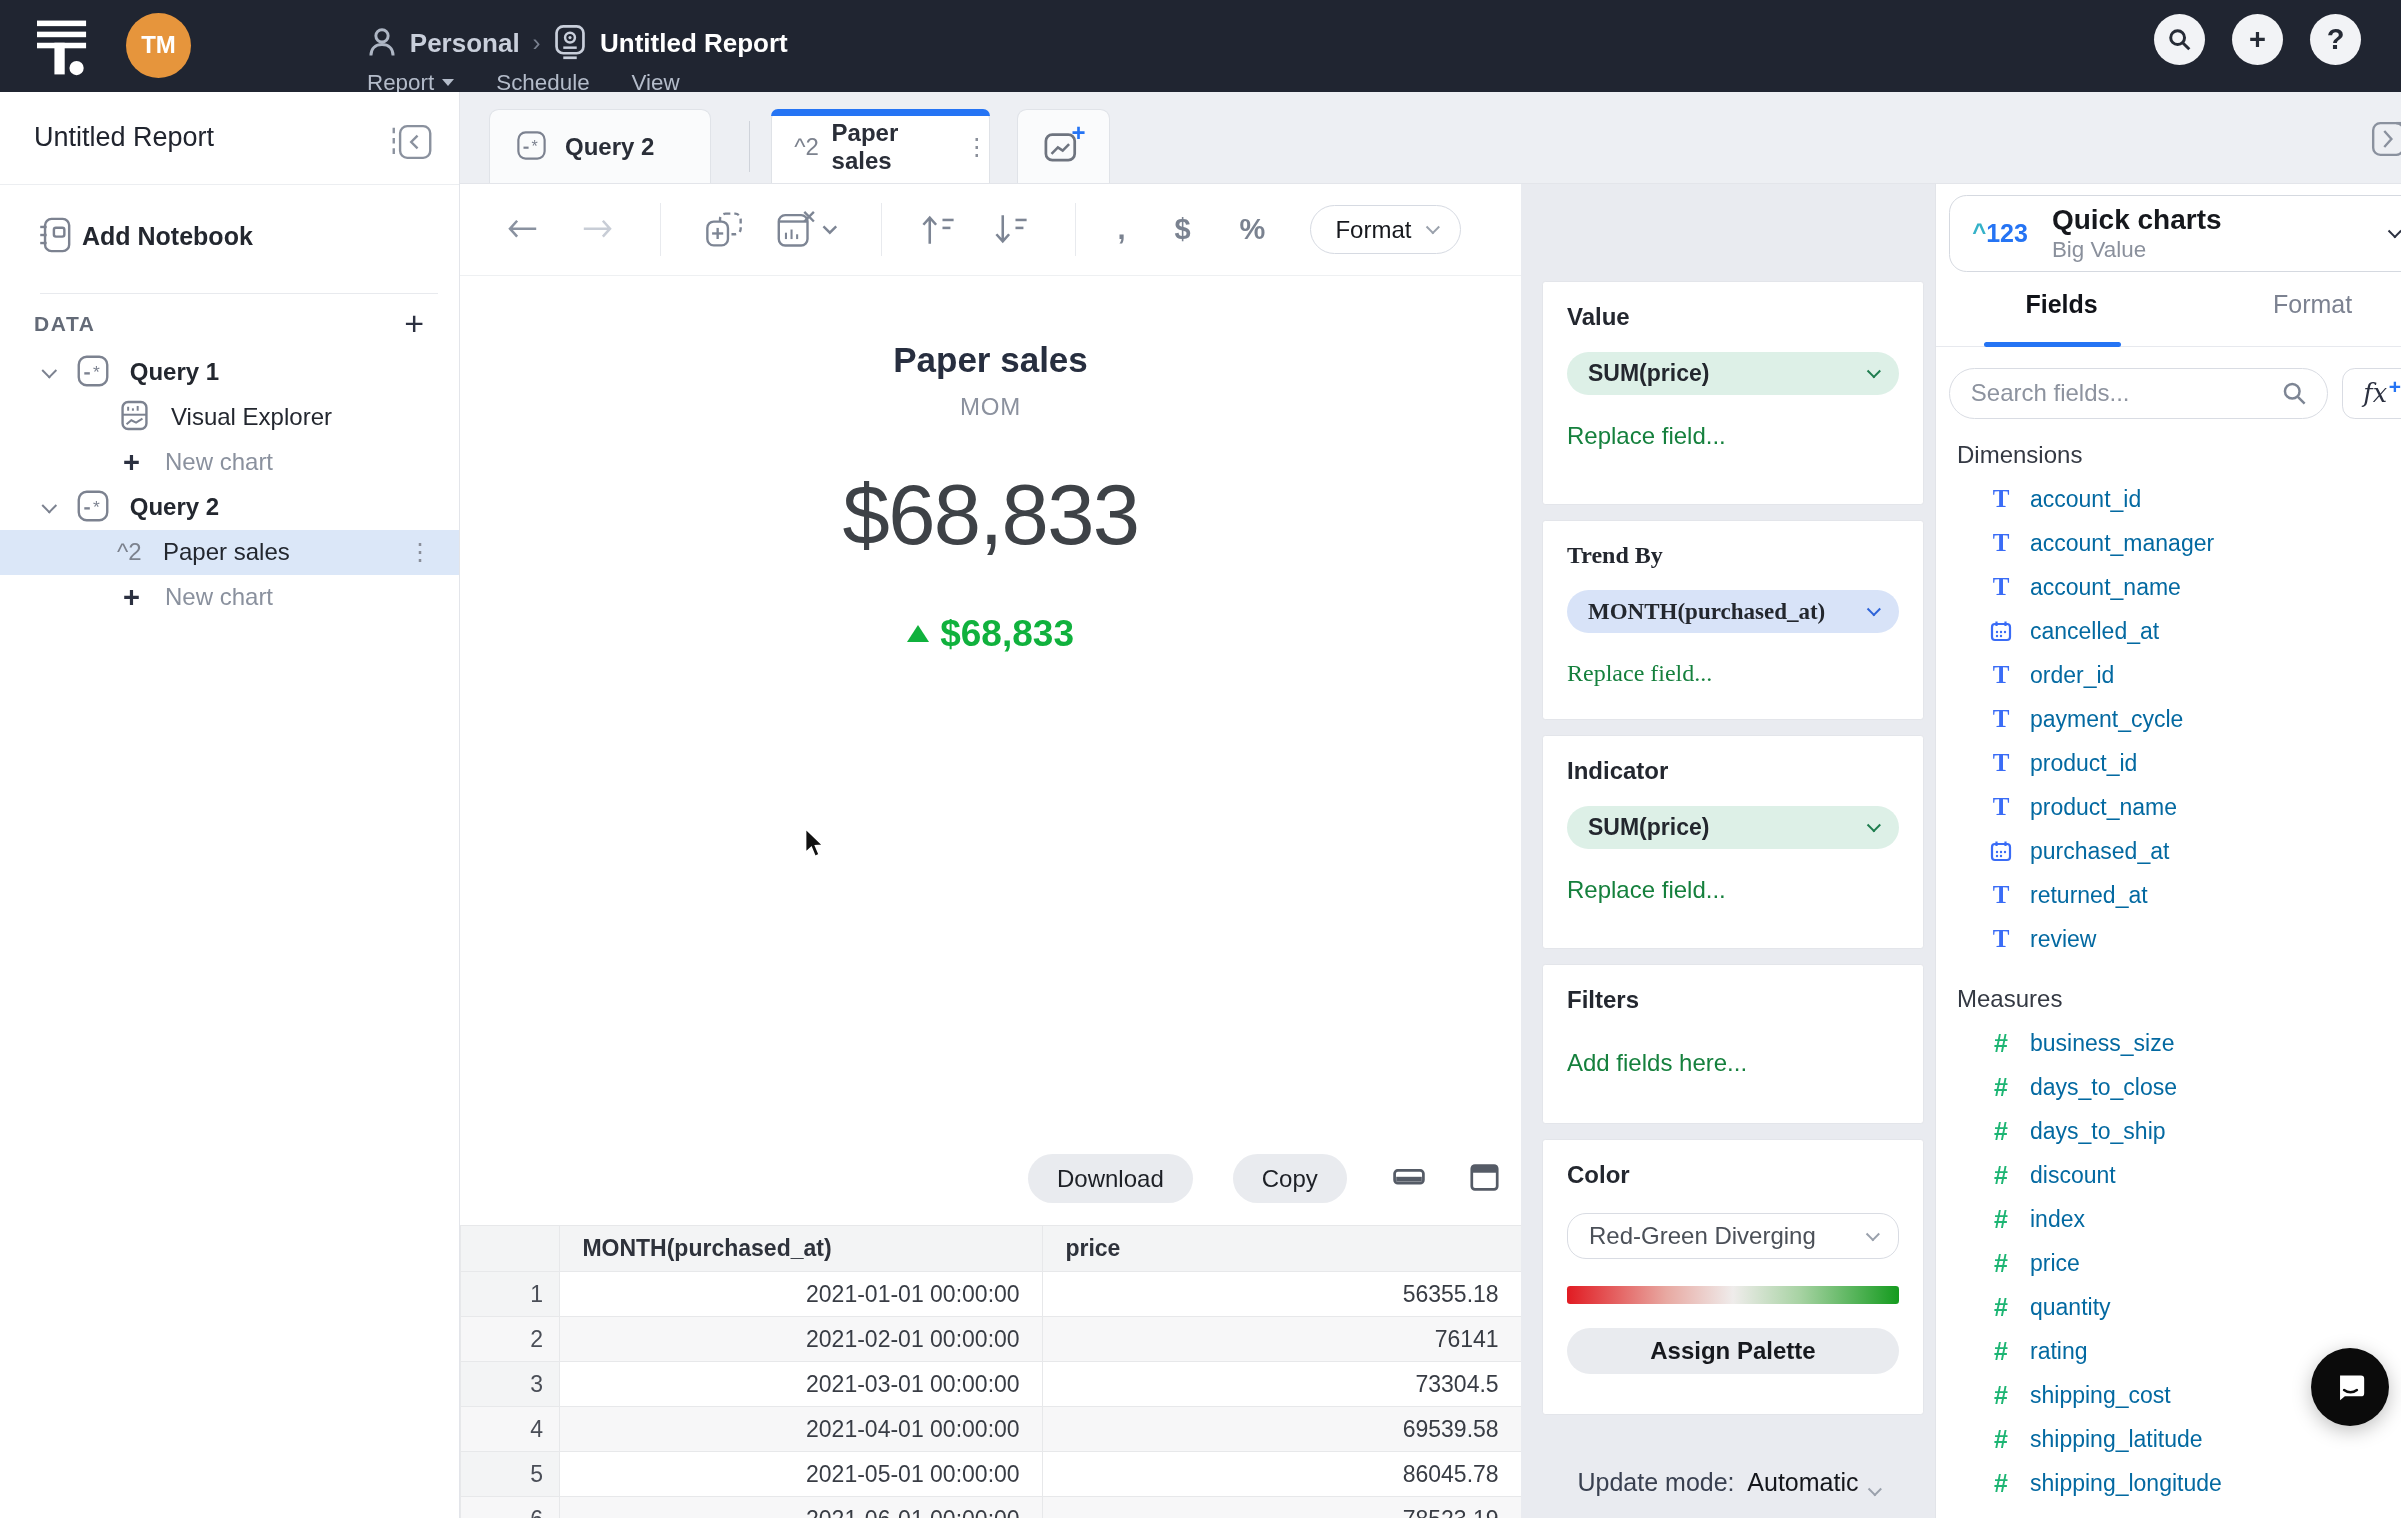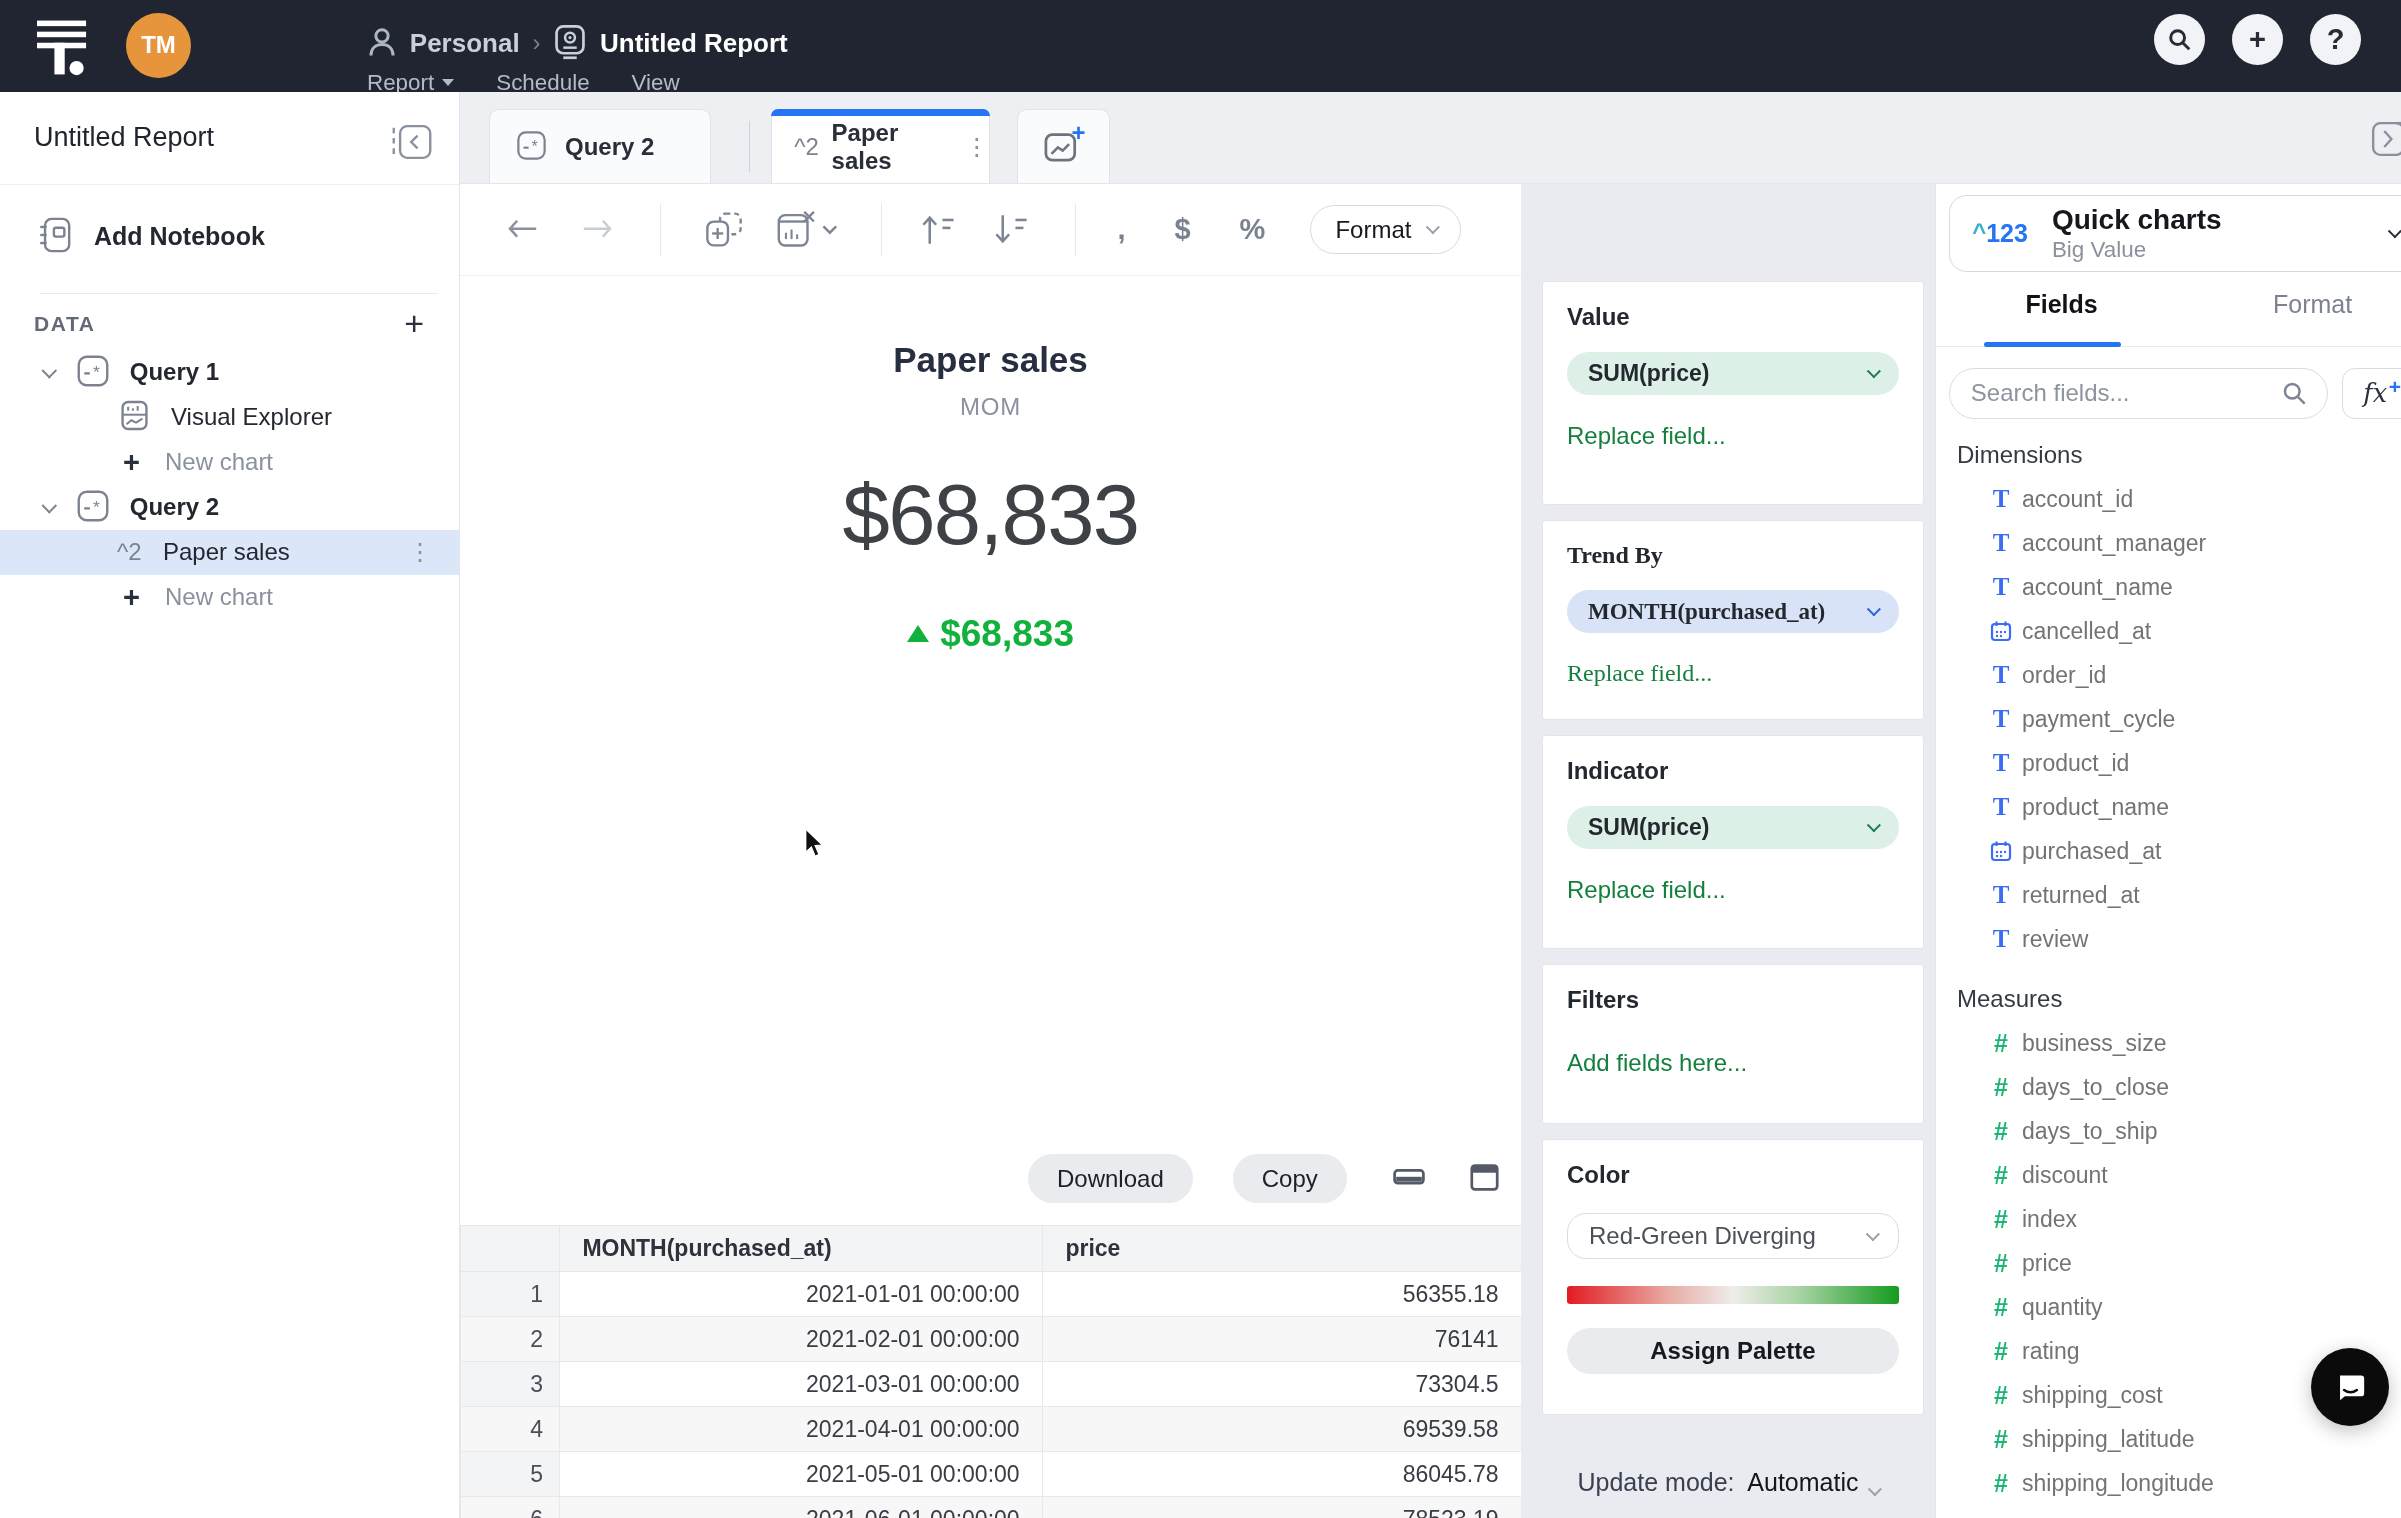--- a/index.html
+++ b/index.html
@@ -26,21 +26,21 @@
                 display:flex; align-items:center; justify-content:center; font-size:29px; font-weight:700; cursor:pointer; }
 
   
   .app { display:flex; width:100%; height:1427px; }
 
   
   .sidebar { width:460px; min-width:460px; background:#fff; border-right:0.8px solid #e3e5ea; position:relative; }
   .sb-head { height:93px; border-bottom:0.8px solid #eceef1; position:relative; }
   .sb-title { position:absolute; left:34px; top:30px; font-size:27px; font-weight:500; color:#20242e; }
   .sb-collapse { position:absolute; right:24px; top:29px; cursor:pointer; }
-  .sb-addnb { display:flex; align-items:center; gap:20px; margin:29px 0 0 37px; cursor:pointer; }
+  .sb-addnb { display:flex; align-items:center; gap:8px; margin:29px 0 0 37px; cursor:pointer; }
   .sb-addnb-label { font-size:25px; font-weight:700; color:#23272f; }
   .sb-divider { height:0.8px; background:#e8eaee; margin:34px 21px 0 40px; }
   .sb-data-row { display:flex; align-items:center; justify-content:space-between; margin:17.6px 35px 0 34px; }
   .sb-data-label { font-size:21px; font-weight:700; letter-spacing:1.6px; color:#636a77; }
   .sb-data-add { font-size:34px; font-weight:400; color:#2b3040; cursor:pointer; line-height:25.5px; }
   .tree { margin-top:12.8px; }
   .tree-row { height:45px; display:flex; align-items:center; cursor:pointer; position:relative; }
   .tree-row.sel { background:#dbe7f8; }
   .tw-chev { margin-left:42px; width:11.2px; height:11.2px; border-right:2.4px solid #7c московsk8290; border-right:2.4px solid #7c8290;
              border-bottom:2.4px solid #7c8290; transform:rotate(45deg) translateY(-2.4px); }
@@ -157,21 +157,21 @@
   .fx-btn { width:80px; height:51px; border:0.8px solid #d9dce3; border-radius:12.8px; display:flex;
             align-items:center; justify-content:center; cursor:pointer; }
   .fx-f { font-family:"DejaVu Serif",serif; font-style:italic; font-size:25.5px; color:#2b3040; }
   .fx-plus { color:#2574f4; font-size:21px; font-weight:700; margin:-12.8px 0 0 1.6px; }
   .sect-label { margin:22.4px 0 8px 21px; font-size:24px; color:#343943; }
   .sect-label.meas { margin-top:24px; }
   .field-row { height:44px; display:flex; align-items:center; padding-left:49px; cursor:pointer; }
   .f-icon { width:32px; display:flex; justify-content:center; }
   .t-icon { font-family:"Liberation Serif","DejaVu Serif",serif; font-weight:700; font-size:25px; color:#3a6cf6; }
   .h-icon { font-size:25px; font-weight:600; color:#1db573; }
-  .f-label { margin-left:5px; font-size:23px; color:#737373; }
+  .f-label { margin-left:13px; font-size:23px; color:#0369a1; }
 
   .intercom { position:absolute; right:49px; bottom:93px; width:78px; height:78px; border-radius:50%;
               background:#0b0b0b; display:flex; align-items:center; justify-content:center; cursor:pointer;
               box-shadow:0 4.8px 19px rgba(0,0,0,.25); }
 </style>
 </head>
 <body>
 
 <div class="navbar">
   <span class="logo">

